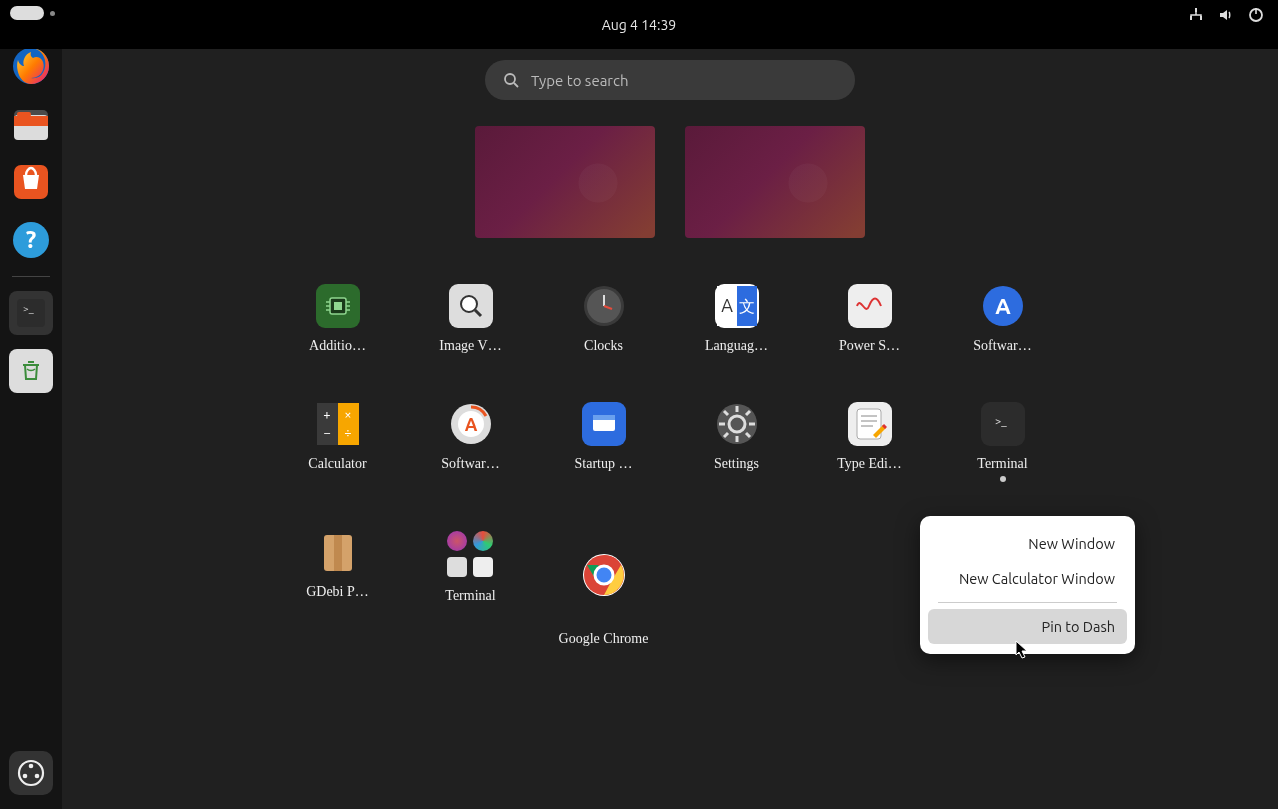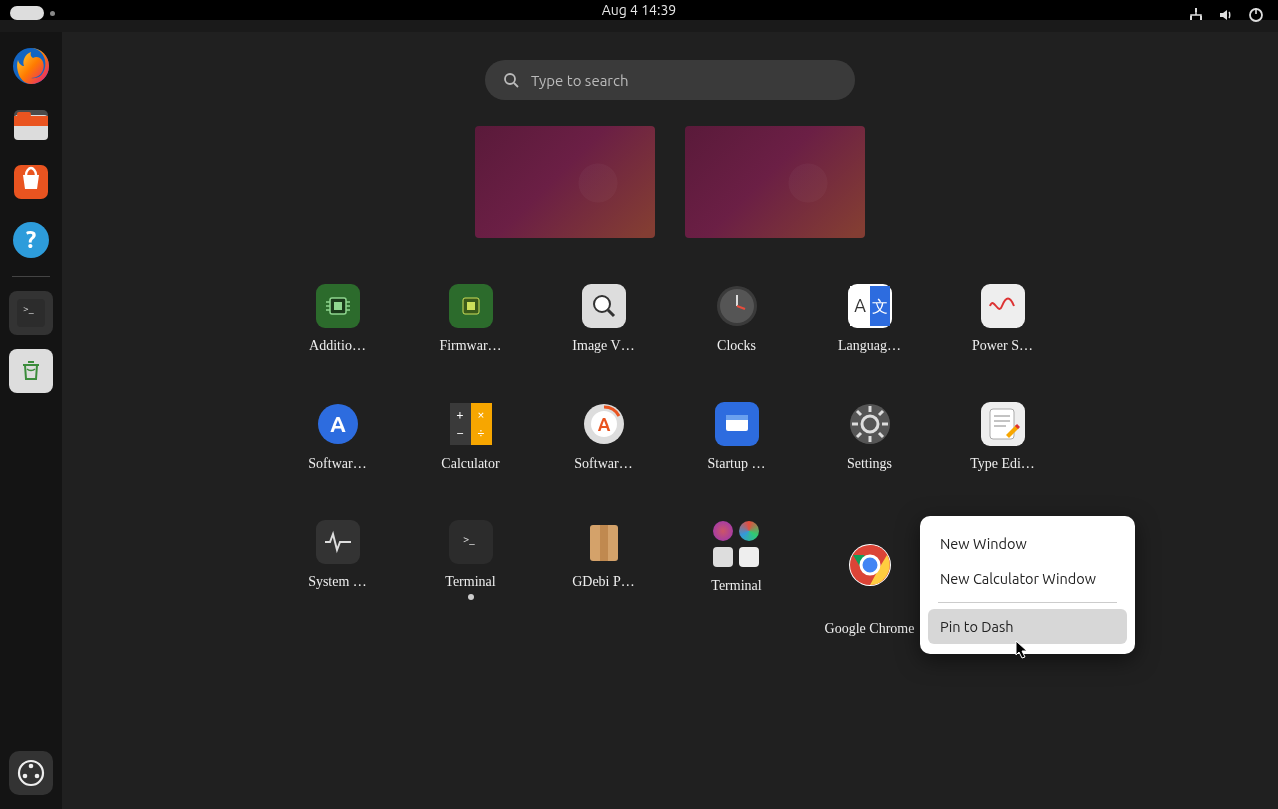--- a/index.html
+++ b/index.html
@@ -9,21 +9,21 @@
     background: #1a1a1a;
     font-family: Ubuntu, "Segoe UI", sans-serif;
     color: #e8e8e8;
     overflow: hidden;
     position: relative;
   }
   
   .topbar {
     position: absolute;
     top: 0; left: 0; right: 0;
-    height: 20px;
+    height: 49px;
     background: #000;
     display: flex;
     align-items: center;
     justify-content: center;
     font-size: 14px;
     z-index: 10;
   }
   .topbar-left {
     position: absolute; left: 10px; top: 6px;
     display: flex; align-items: center; gap: 6px;
@@ -160,20 +160,21 @@
     box-shadow: 0 6px 22px rgba(0,0,0,.5);
     padding: 10px 8px;
     color: #222;
     font-size: 14.5px;
     z-index: 50;
   }
   .ctx-item {
     padding: 9px 12px;
     border-radius: 6px;
     cursor: pointer;
+    text-align: right;
   }
   .ctx-item.hover { background: #d7d7d7; }
   .ctx-sep { height: 1px; background: #ccc; margin: 6px 10px; }
 
   .cursor {
     position: absolute; left: 1015px; top: 640px;
     z-index: 60;
   }
 </style>
 </head>
@@ -299,29 +300,20 @@
               <line x1="2" y1="18" x2="6" y2="18"></line>
               <line x1="22" y1="10" x2="26" y2="10"></line>
               <line x1="22" y1="14" x2="26" y2="14"></line>
               <line x1="22" y1="18" x2="26" y2="18"></line>
             </g>
           </svg>
         </div>
       <span class="app-label">Additio…</span>
     </div>
     <div class="app">
-      <div class="app-icon-wrap" style="background:#2c6b2c">
-          <svg width="28" height="28" viewBox="0 0 28 28">
-            <rect x="6" y="6" width="16" height="16" rx="2" fill="#3a5a1a" stroke="#cde05a"></rect>
-            <rect x="10" y="10" width="8" height="8" fill="#cde05a"></rect>
-          </svg>
-        </div>
-      <span class="app-label">Firmwar…</span>
-    </div>
-    <div class="app">
       <div class="app-icon-wrap" style="background:#ddd">
           <svg width="28" height="28" viewBox="0 0 28 28">
             <circle cx="12" cy="12" r="8" fill="#fff" stroke="#333" stroke-width="2"></circle>
             <line x1="18" y1="18" x2="24" y2="24" stroke="#333" stroke-width="3"></line>
           </svg>
         </div>
       <span class="app-label">Image V…</span>
     </div>
     <div class="app">
       <div class="app-icon-wrap">
@@ -423,28 +415,20 @@
             <line x1="8" y1="14" x2="24" y2="14" stroke="#888"></line>
             <line x1="8" y1="19" x2="20" y2="19" stroke="#888"></line>
             <path d="M20 28l10-10 3 3-10 10z" fill="#f7a600"></path>
             <path d="M30 18l3 3" stroke="#d33" stroke-width="3"></path>
           </svg>
         </div>
       <span class="app-label">Type Edi…</span>
     </div>
 
     <div class="app">
-      <div class="app-icon-wrap" style="background:#333">
-          <svg width="30" height="30" viewBox="0 0 30 30">
-            <path d="M2 15h5l3-8 4 16 3-8h11" stroke="#ddd" stroke-width="2" fill="none"></path>
-          </svg>
-        </div>
-      <span class="app-label">System …</span>
-    </div>
-    <div class="app">
       <div class="app-icon-wrap" style="background:#2c2c2c">
           <svg width="28" height="28" viewBox="0 0 28 28">
             <text x="6" y="15" font-size="11" fill="#ddd">&gt;_</text>
           </svg>
         </div>
       <span class="app-label">Terminal</span>
       <div class="page-dot"></div>
     </div>
     <div class="app">
       <div class="app-icon-wrap">

